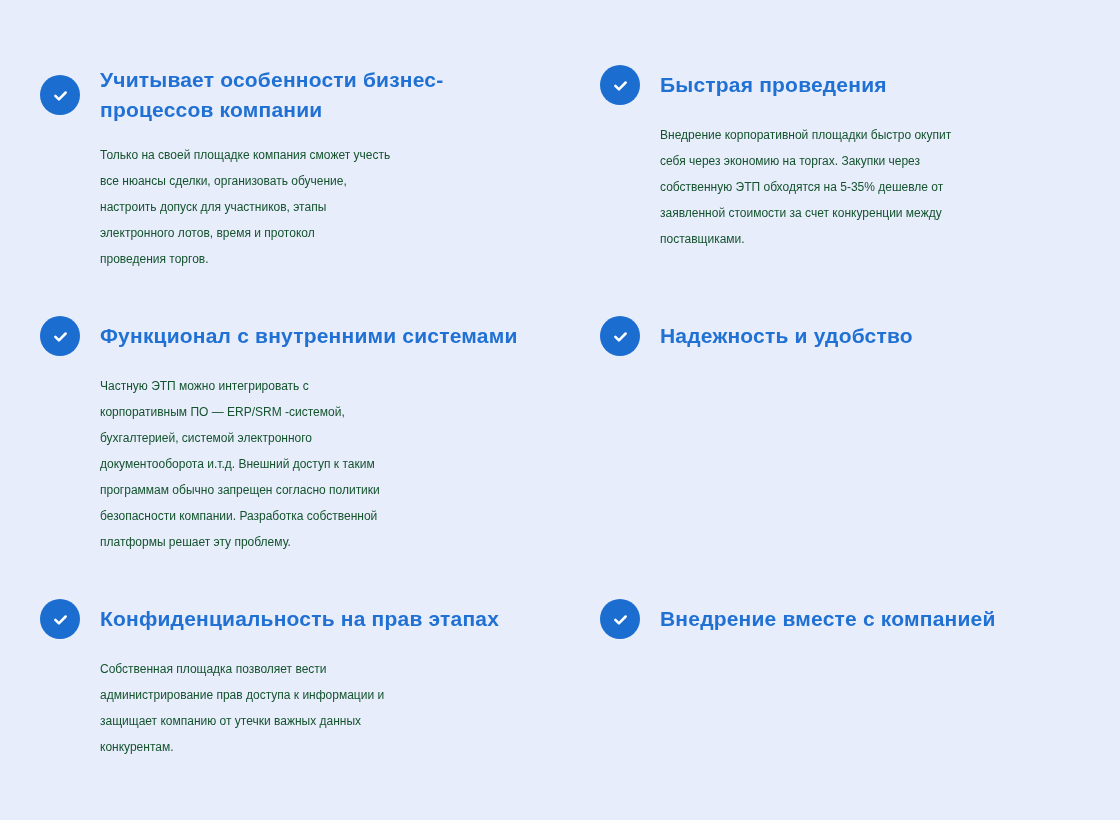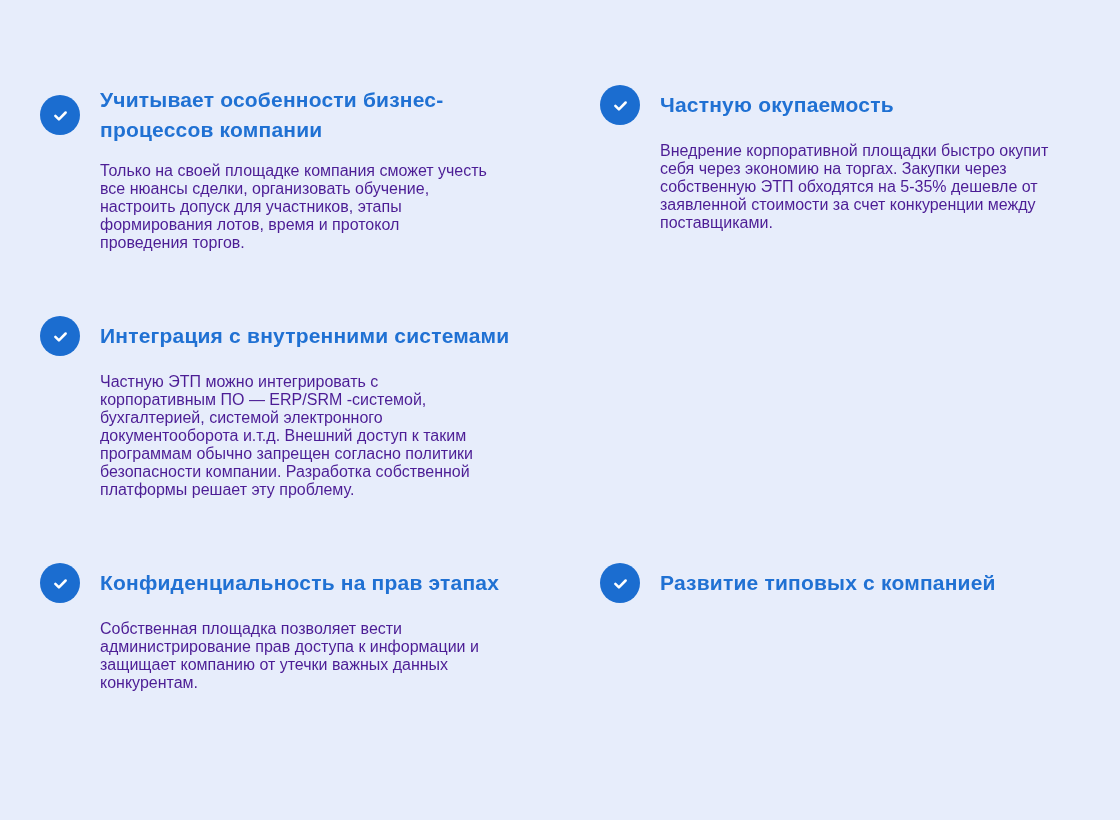--- a/index.html
+++ b/index.html
@@ -17,21 +17,20 @@
     column-gap: 40px;
     row-gap: 44px;
     padding: 65px 40px 40px 40px;
     align-items: start;
   }
   .benefit-item { min-width: 0; }
   .item-header {
     display: flex;
     align-items: center;
     gap: 20px;
-    margin-top: 20px;
   }
   .check-circle {
     flex: 0 0 40px;
     width: 40px;
     height: 40px;
     border-radius: 50%;
     background: #1b6dd0;
     display: flex;
     align-items: center;
     justify-content: center;
@@ -41,23 +40,23 @@
     margin: 0;
     font-size: 21px;
     line-height: 30px;
     font-weight: 700;
     color: #2071d3;
     letter-spacing: 0.2px;
     white-space: pre-line;
   }
   .item-body {
     margin: 17px 0 0 60px;
-    font-size: 16px;
-    line-height: 18px;
-    color: #4c1d95;
+    font-size: 12px;
+    line-height: 26px;
+    color: #14532d;
     white-space: pre-line;
   }
 </style>
 </head>
 <body>
 
 <main class="benefits-grid">
 
   <section class="benefit-item">
     <div class="item-header">
@@ -65,59 +64,67 @@
         <svg width="19" height="19" viewBox="0 0 24 24" fill="none">
           <path d="M5.5 12.4 L10 16.8 L18.5 8.2" stroke="#ffffff" stroke-width="3.2" stroke-linecap="round" stroke-linejoin="round"></path>
         </svg>
       </span>
       <h3 class="item-title">Учитывает особенности бизнес-
 процессов компании</h3>
     </div>
     <p class="item-body">Только на своей площадке компания сможет учесть
 все нюансы сделки, организовать обучение,
 настроить допуск для участников, этапы
-формирования лотов, время и протокол
+электронного лотов, время и протокол
 проведения торгов.</p>
   </section>
 
   <section class="benefit-item">
     <div class="item-header">
       <span class="check-circle">
         <svg width="19" height="19" viewBox="0 0 24 24" fill="none">
           <path d="M5.5 12.4 L10 16.8 L18.5 8.2" stroke="#ffffff" stroke-width="3.2" stroke-linecap="round" stroke-linejoin="round"></path>
         </svg>
       </span>
-      <h3 class="item-title">Частную окупаемость</h3>
+      <h3 class="item-title">Быстрая проведения</h3>
     </div>
     <p class="item-body">Внедрение корпоративной площадки быстро окупит
 себя через экономию на торгах. Закупки через
 собственную ЭТП обходятся на 5-35% дешевле от
 заявленной стоимости за счет конкуренции между
 поставщиками.</p>
   </section>
 
   <section class="benefit-item">
     <div class="item-header">
       <span class="check-circle">
         <svg width="19" height="19" viewBox="0 0 24 24" fill="none">
           <path d="M5.5 12.4 L10 16.8 L18.5 8.2" stroke="#ffffff" stroke-width="3.2" stroke-linecap="round" stroke-linejoin="round"></path>
         </svg>
       </span>
-      <h3 class="item-title">Интеграция с внутренними системами</h3>
+      <h3 class="item-title">Функционал с внутренними системами</h3>
     </div>
     <p class="item-body">Частную ЭТП можно интегрировать с
 корпоративным ПО — ERP/SRM -системой,
 бухгалтерией, системой электронного
 документооборота и.т.д. Внешний доступ к таким
 программам обычно запрещен согласно политики
 безопасности компании. Разработка собственной
 платформы решает эту проблему.</p>
   </section>
 
   <section class="benefit-item">
+    <div class="item-header">
+      <span class="check-circle">
+        <svg width="19" height="19" viewBox="0 0 24 24" fill="none">
+          <path d="M5.5 12.4 L10 16.8 L18.5 8.2" stroke="#ffffff" stroke-width="3.2" stroke-linecap="round" stroke-linejoin="round"></path>
+        </svg>
+      </span>
+      <h3 class="item-title">Надежность и удобство</h3>
+    </div>
   </section>
 
   <section class="benefit-item">
     <div class="item-header">
       <span class="check-circle">
         <svg width="19" height="19" viewBox="0 0 24 24" fill="none">
           <path d="M5.5 12.4 L10 16.8 L18.5 8.2" stroke="#ffffff" stroke-width="3.2" stroke-linecap="round" stroke-linejoin="round"></path>
         </svg>
       </span>
       <h3 class="item-title">Конфиденциальность на прав этапах</h3>
@@ -128,17 +135,17 @@
 конкурентам.</p>
   </section>
 
   <section class="benefit-item">
     <div class="item-header">
       <span class="check-circle">
         <svg width="19" height="19" viewBox="0 0 24 24" fill="none">
           <path d="M5.5 12.4 L10 16.8 L18.5 8.2" stroke="#ffffff" stroke-width="3.2" stroke-linecap="round" stroke-linejoin="round"></path>
         </svg>
       </span>
-      <h3 class="item-title">Развитие типовых с компанией</h3>
+      <h3 class="item-title">Внедрение вместе с компанией</h3>
     </div>
   </section>
 
 </main>
 
 </body></html>

